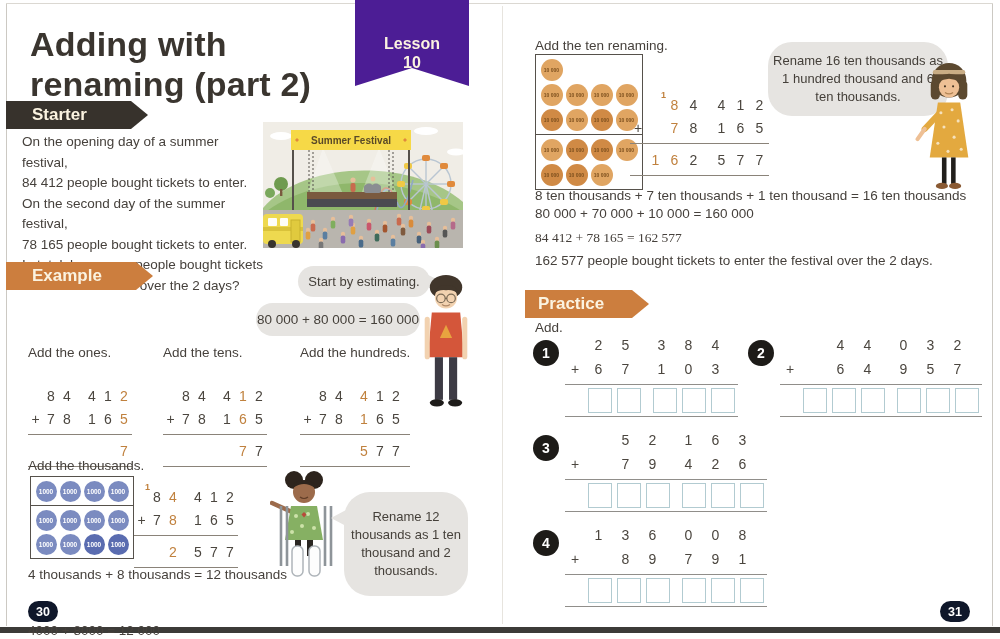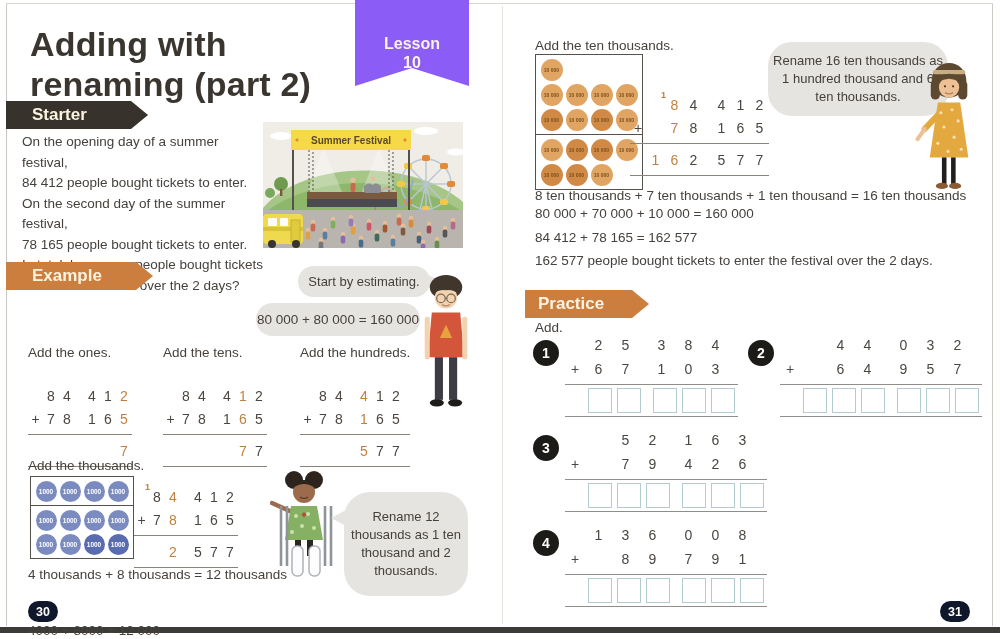--- a/index.html
+++ b/index.html
@@ -7,21 +7,21 @@
           font-family:"Liberation Sans","DejaVu Sans",sans-serif;color:#46413c;}
   
   .edge-left{position:absolute;left:6px;top:4px;height:622px;width:1px;background:#ccc9c3;}
   .edge-right{position:absolute;left:992px;top:4px;height:622px;width:1px;background:#ccc9c3;}
   .edge-top{position:absolute;left:6px;top:3px;width:987px;height:1px;background:#dbd8d2;}
   .edge-bottom{position:absolute;left:0;top:627px;width:1000px;height:6px;background:#3c3b38;}
   .gutter{position:absolute;left:502px;top:6px;width:1px;height:618px;background:#e7e4de;}
 
   .title{position:absolute;left:30px;top:24px;width:310px;font-size:34px;font-weight:bold;
          color:#3a352f;line-height:1.18;letter-spacing:.2px;}
-  .ribbon{position:absolute;left:355px;top:0;width:114px;height:86px;background:#8b5cf6;
+  .ribbon{position:absolute;left:355px;top:0;width:114px;height:86px;background:#4c1d95;
           clip-path:polygon(0 0,100% 0,100% 100%,50% 79%,0 100%);color:#fbf3e0;text-align:center;
           font-weight:bold;font-size:16px;padding-top:0;box-sizing:border-box;}
   .ribbon .rl1{margin-top:34px;line-height:20px;}
   .banner{position:absolute;height:28px;display:flex;align-items:center;color:#fbf3e0;
           font-weight:bold;font-size:17px;padding-left:26px;box-sizing:border-box;
           clip-path:polygon(0 0,calc(100% - 17px) 0,100% 50%,calc(100% - 17px) 100%,0 100%);}
   .banner.dark{background:#37322c;}
   .banner.orange{background:#cc7e3e;}
 
   .bodytext{position:absolute;font-size:13.5px;color:#46413c;line-height:20.5px;}
@@ -407,21 +407,21 @@
   <div class="bubble" style="left:344px;top:492px;width:116px;height:96px;border-radius:26px;padding:4px;">
     <span>Rename 12 thousands as 1 ten thousand and 2 thousands.</span>
     <div class="tail" style="left:-13px;top:18px;border-width:8px 15px 8px 0;border-color:transparent #e6e4e1 transparent transparent;"></div>
   </div>
 
   <div class="bodytext" style="left:28px;top:565px;">4 thousands + 8 thousands = 12 thousands</div>
   <div class="bodytext" style="left:28px;top:585px;margin-top:36px;">4000 + 8000 = 12 000</div>
 
   <div class="pagenum" style="left:28px;top:601px;">30</div>
 
-  <div class="bodytext" style="left:535px;top:36px;">Add the ten thousands.</div>
+  <div class="bodytext" style="left:535px;top:36px;">Add the ten renaming.</div>
   <div class="discs discs-10k" style="left:535px;top:54px;">
       <div class="discbox">
         <div class="drow">
           <span class="disc">10 000</span>
         </div>
         <div class="drow">
           <span class="disc">10 000</span>
           <span class="disc">10 000</span>
           <span class="disc">10 000</span>
           <span class="disc">10 000</span>
@@ -508,21 +508,21 @@
         <circle cx="32" cy="88" r="1.5"></circle>
     </g>
     <rect x="26" y="94" width="4.5" height="26" fill="#221f1c"></rect>
     <rect x="35" y="94" width="4.5" height="26" fill="#221f1c"></rect>
     <ellipse cx="26" cy="122" rx="6" ry="3" fill="#8a5a33"></ellipse>
     <ellipse cx="39" cy="122" rx="6" ry="3" fill="#8a5a33"></ellipse>
   </svg>
 
   <div class="bodytext" style="left:535px;top:186px;">8 ten thousands + 7 ten thousands + 1 ten thousand = 16 ten thousands</div>
   <div class="bodytext" style="left:535px;top:204px;">80 000 + 70 000 + 10 000 = 160 000</div>
-  <div class="bodytext" style="left:535px;top:228px;">84 412 + 78 165 = 162 577</div>
+  <div class="bodytext" style="left:535px;top:228px;font-family:Liberation Serif, serif;">84 412 + 78 165 = 162 577</div>
   <div class="bodytext" style="left:535px;top:251px;">162 577 people bought tickets to enter the festival over the 2 days.</div>
 
   <div class="banner orange" style="left:525px;top:290px;width:124px;padding-left:13px;">Practice</div>
   <div class="bodytext" style="left:535px;top:318px;">Add.</div>
 
   <div class="pbadge" style="left:533px;top:340px;">1</div>
   <div class="pgrid" style="left:565px;top:333px;">
       <div class="srow">
         <span class="sign"></span>
         <span class="cell">2</span>

